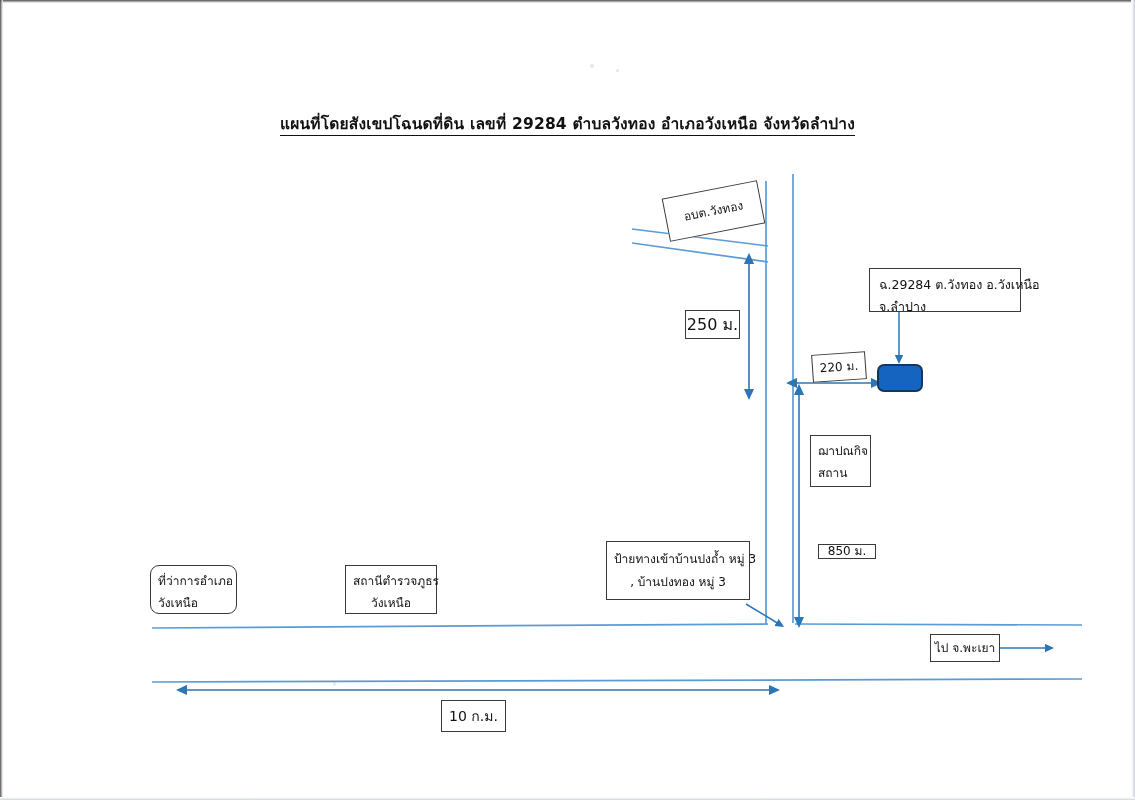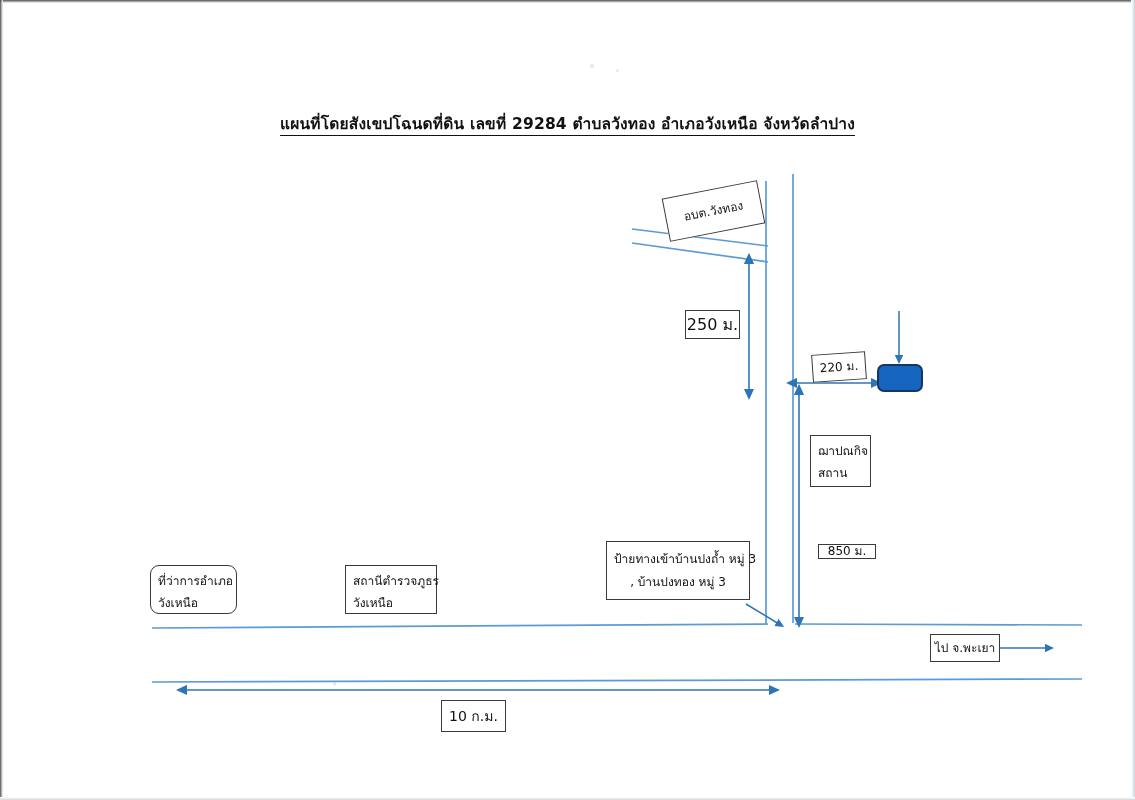--- a/index.html
+++ b/index.html
@@ -185,20 +185,24 @@
       <line x1="809" y1="624" x2="809" y2="650" stroke="none"></line>
     </g>
   </svg>
 
   <div id="land-plot"></div>
 
   <div id="box-obt" class="box center" style="left:665px;top:189px;width:97px;height:44px;font-size:12px;">
     <span class="ln">อบต.วังทอง</span>
   </div>
 
+  <div class="box" style="left:869px;top:268px;width:152px;height:44px;">
+    <span class="ln">ฉ.29284 ต.วังทอง อ.วังเหนือ</span>
+    <span class="ln">จ.ลำปาง</span>
+  </div>
 
   <div class="box center" style="left:685px;top:310px;width:55px;height:29px;font-size:16px;">
     <span class="ln">250 ม.</span>
   </div>
 
   <div class="box center" style="left:812px;top:353px;width:54px;height:28px;font-size:12px;transform:rotate(-4deg);">
     <span class="ln">220 ม.</span>
   </div>
 
   <div class="box" style="left:810px;top:407px;width:61px;height:52px;font-size:12px;line-height:1.85;padding:4px 7px;margin-top:28px;">
@@ -213,21 +217,21 @@
   <div class="box" style="left:606px;top:541px;width:144px;height:59px;font-size:12px;line-height:1.95;padding:6px 7px;text-align:center;">
     <span class="ln">ป้ายทางเข้าบ้านปงถ้ำ หมู่ 3</span>
     <span class="ln">, บ้านปงทอง หมู่ 3</span>
   </div>
 
   <div class="box" style="left:150px;top:565px;width:87px;height:49px;font-size:12px;line-height:1.85;padding:4px 7px;border-radius:9px;">
     <span class="ln">ที่ว่าการอำเภอ</span>
     <span class="ln">วังเหนือ</span>
   </div>
 
-  <div class="box" style="left:345px;top:565px;width:92px;height:49px;font-size:12px;line-height:1.85;padding:4px 7px;">
+  <div class="box" style="left:345px;top:565px;width:92px;height:49px;font-size:12px;line-height:1.85;padding:4px 7px;text-align:center;">
     <span class="ln">สถานีตำรวจภูธร</span>
     <span class="ln">วังเหนือ</span>
   </div>
 
   <div class="box center" style="left:930px;top:634px;width:70px;height:28px;font-size:12px;">
     <span class="ln">ไป จ.พะเยา</span>
   </div>
 
   <div class="box center" style="left:433px;top:700px;width:65px;height:32px;font-size:14px;margin-left:8px;">
     <span class="ln">10 ก.ม.</span>

